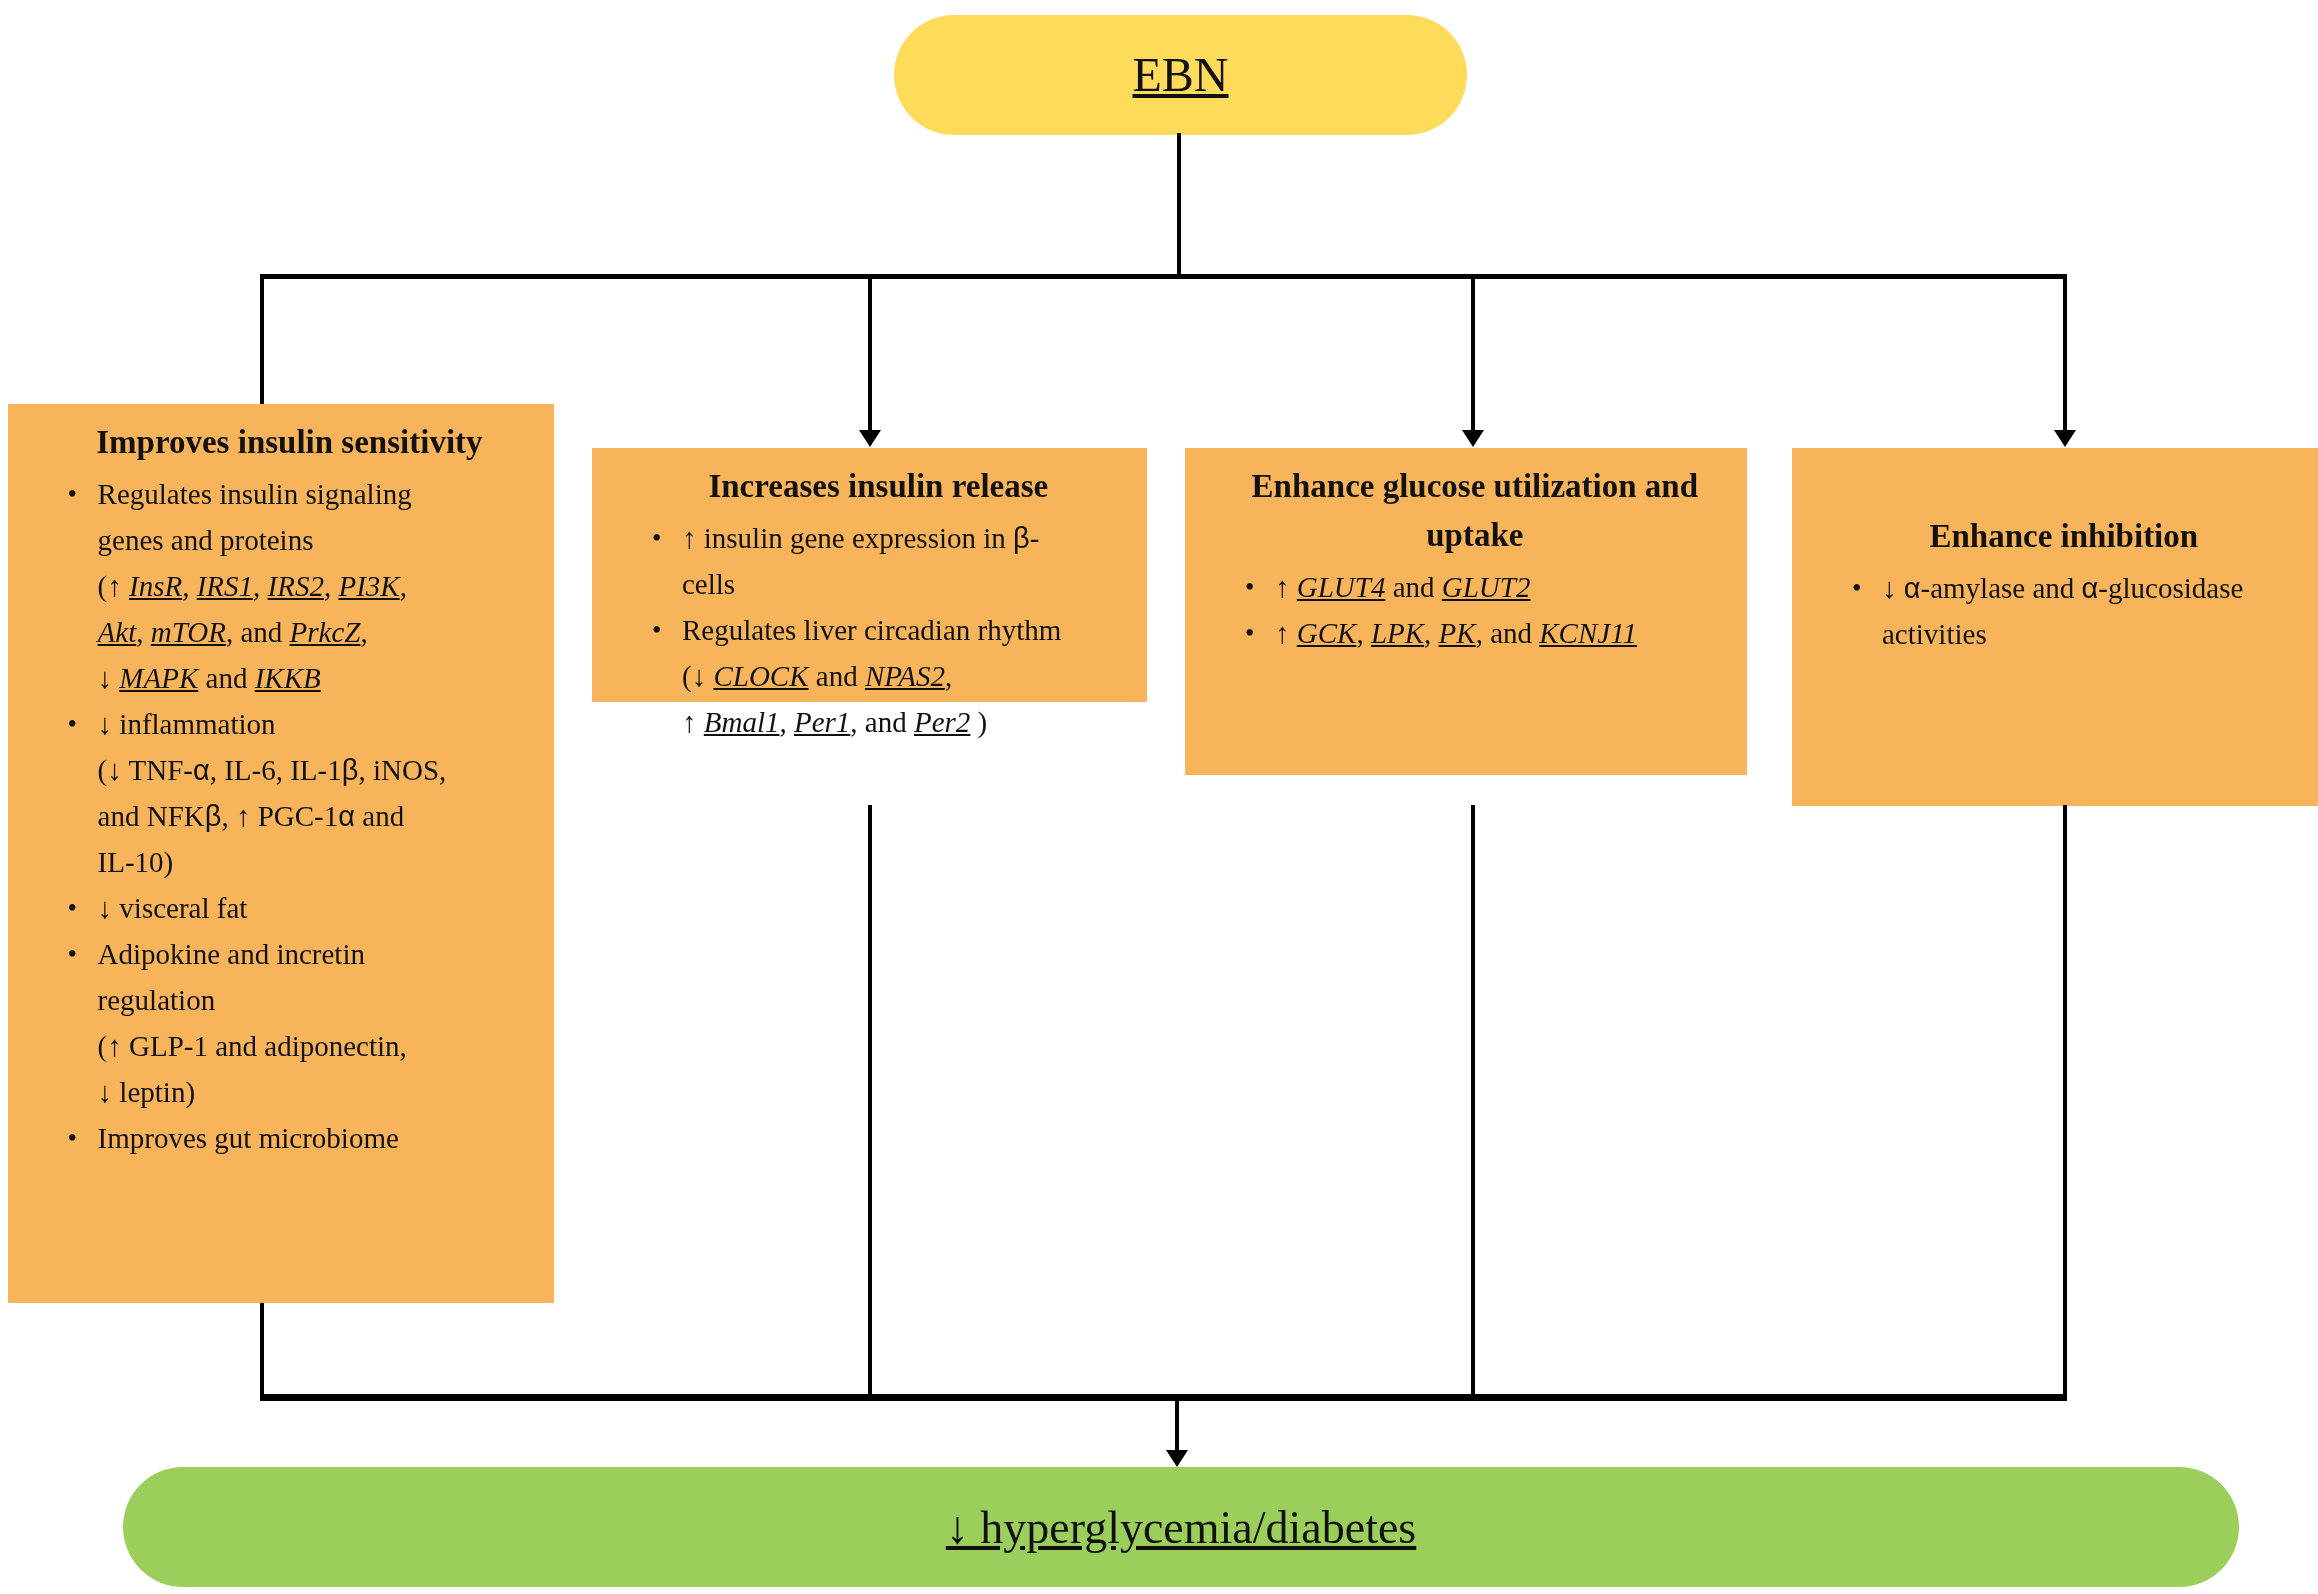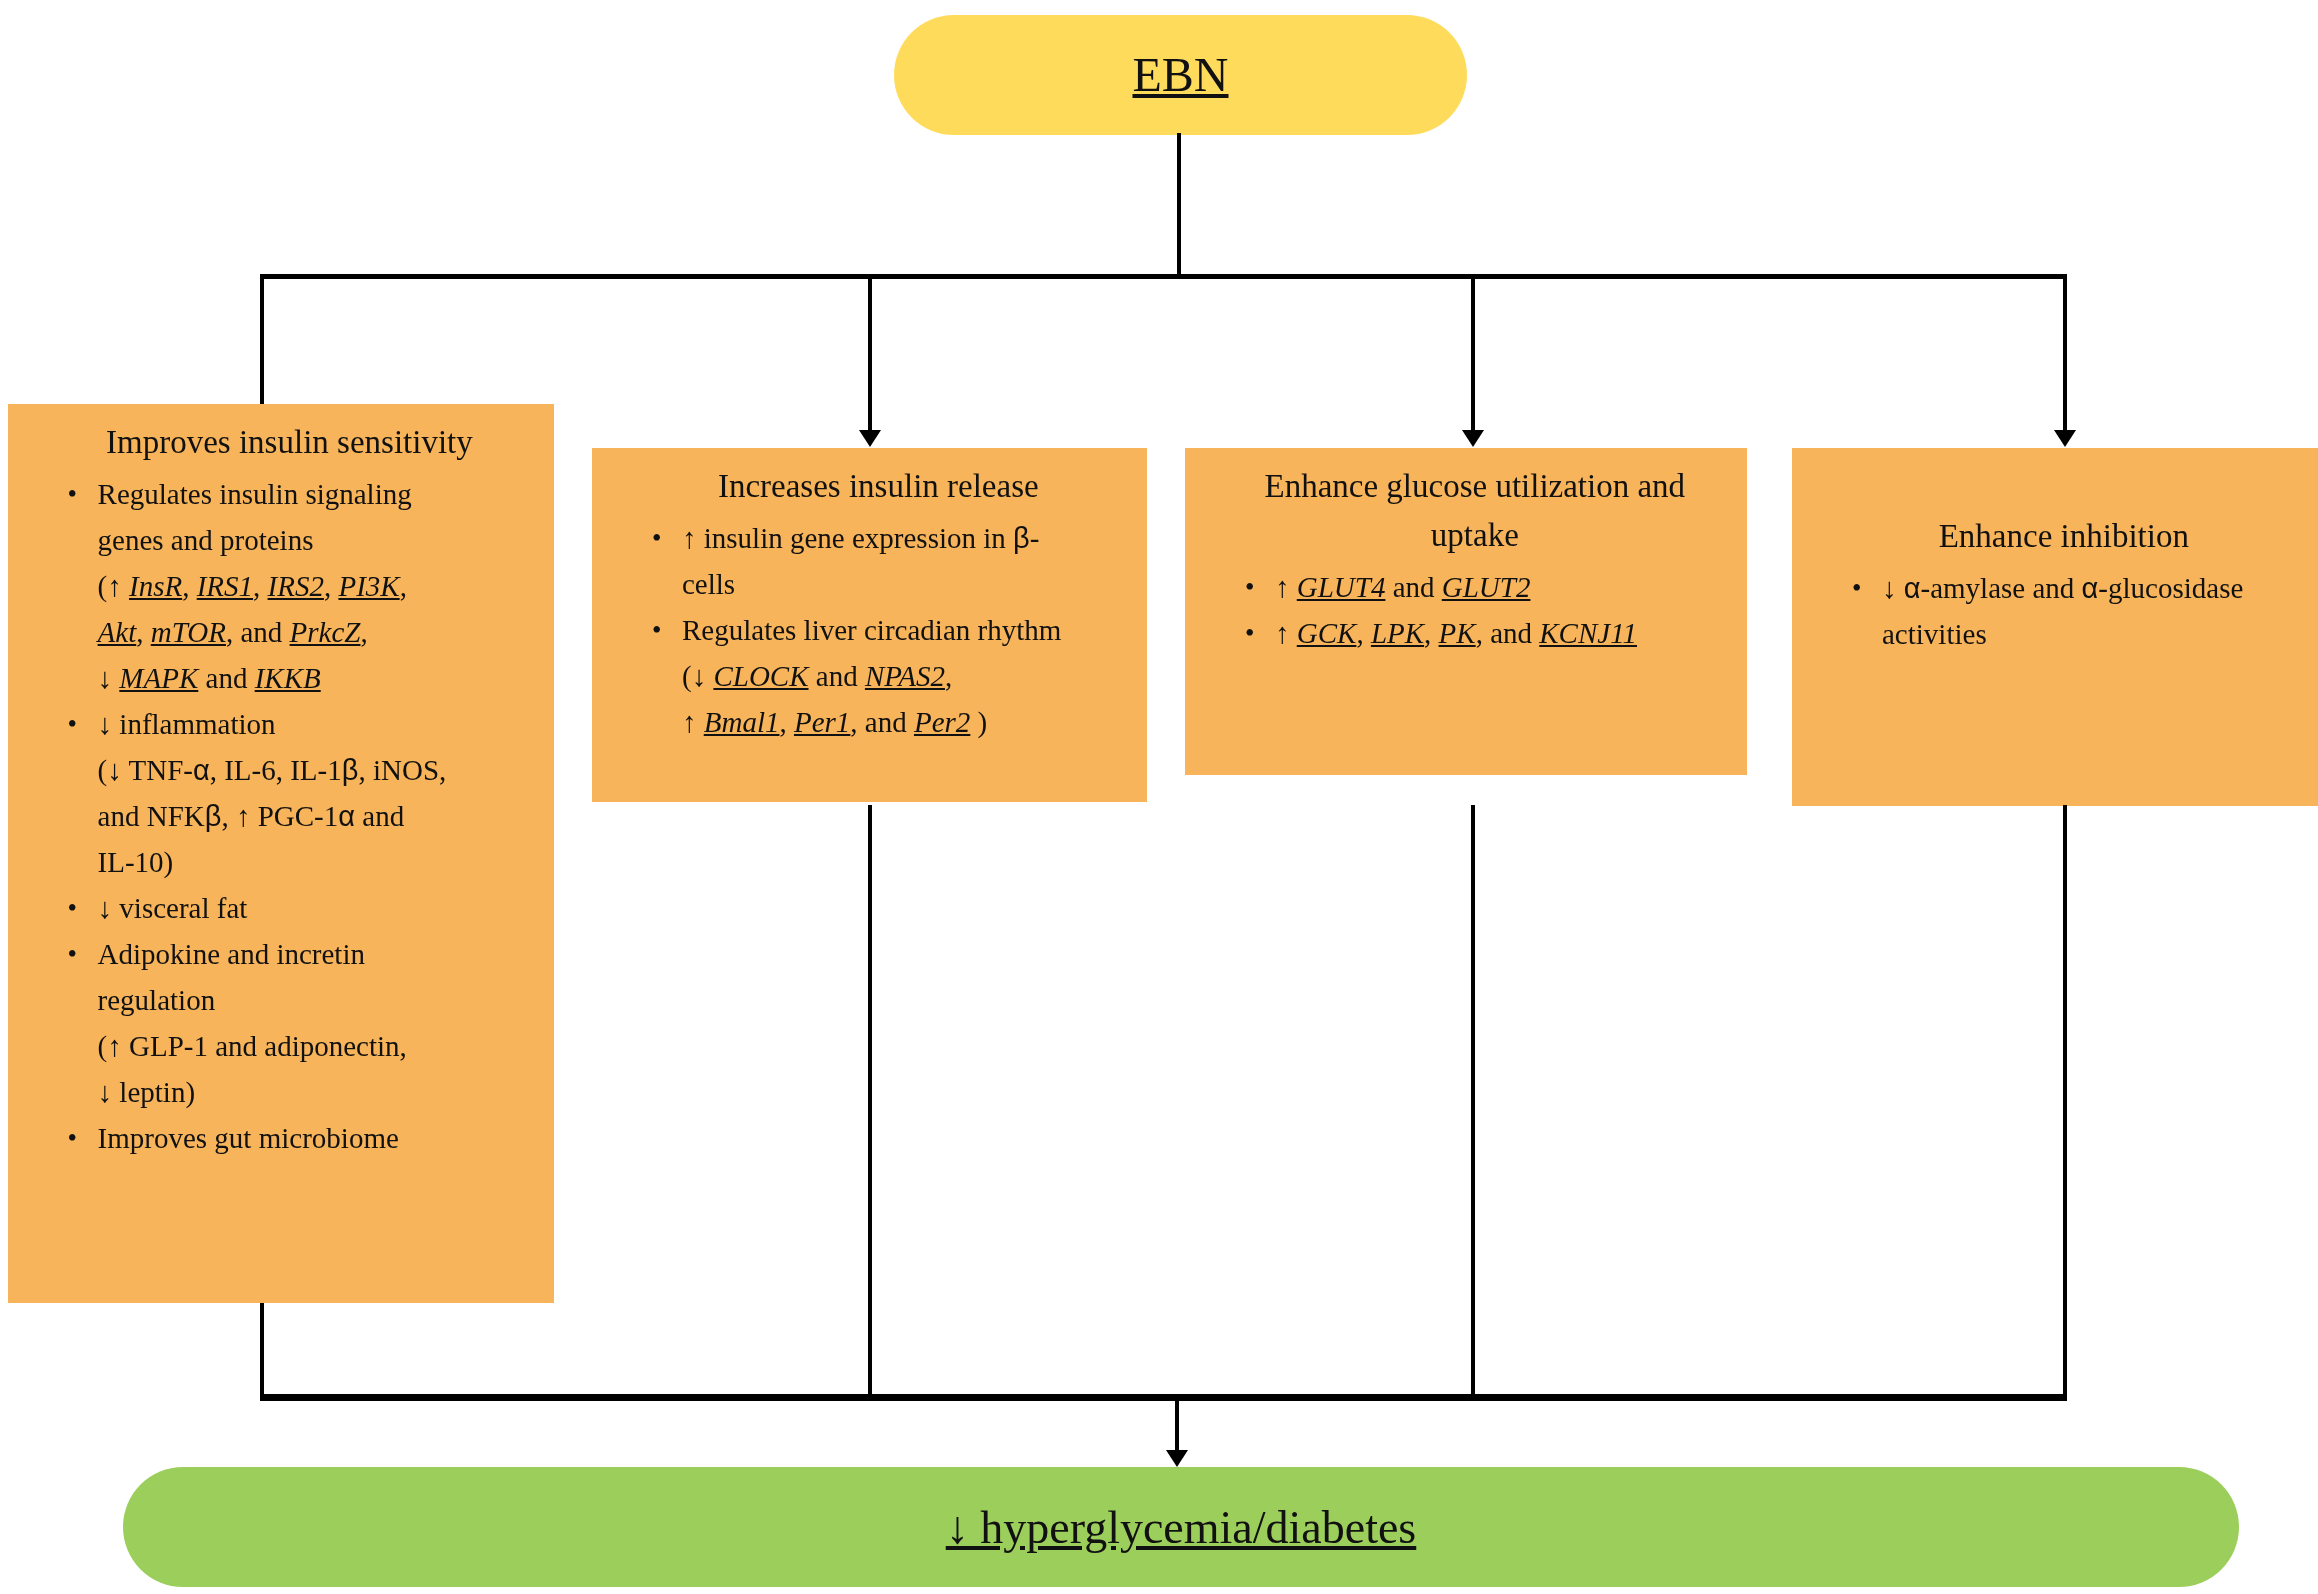--- a/index.html
+++ b/index.html
@@ -39,42 +39,42 @@
   .branch {
     position: absolute;
     background: var(--branch-fill, #F7B45A);
     box-sizing: border-box;
     padding: 14px 16.4px 0 34px;
     font-size: 29px;
   }
   .branch h2 {
     margin: 0 0 3.5px 0;
     font-size: 33px;
-    font-weight: normal;
+    font-weight: bold;
     text-align: center;
     line-height: 49px;
   }
   .branch ul {
     list-style: none;
     margin: 0;
     padding: 0 0 0 56px;
   }
   .branch li {
     position: relative;
     line-height: 46px;
   }
   .branch li::before {
     content: "\2022";
     position: absolute;
     left: -30px;
     top: 0;
     font-size: 27px;
   }
   .b1 { left: 7.6px;   top: 404px; width: 546px; height: 899px; }
-  .b2 { left: 592px; top: 448px; width: 555px; height: 354px;  }
+  .b2 { left: 592px; top: 448px; width: 555px; height: 254px;  }
   .b3 { left: 1185px; top: 448px; width: 562px; height: 327px;  }
   .b4 { left: 1792px; top: 448px; width: 526px; height: 358px;  }
   .b4 h2 { margin-top: 50px; }
 
   .seg-n { font-style: normal; }
   .seg-i { font-style: italic; text-decoration: underline; }
   .seg-g { font-family: "Liberation Sans", "DejaVu Sans", sans-serif; }
 
   
   .line {

